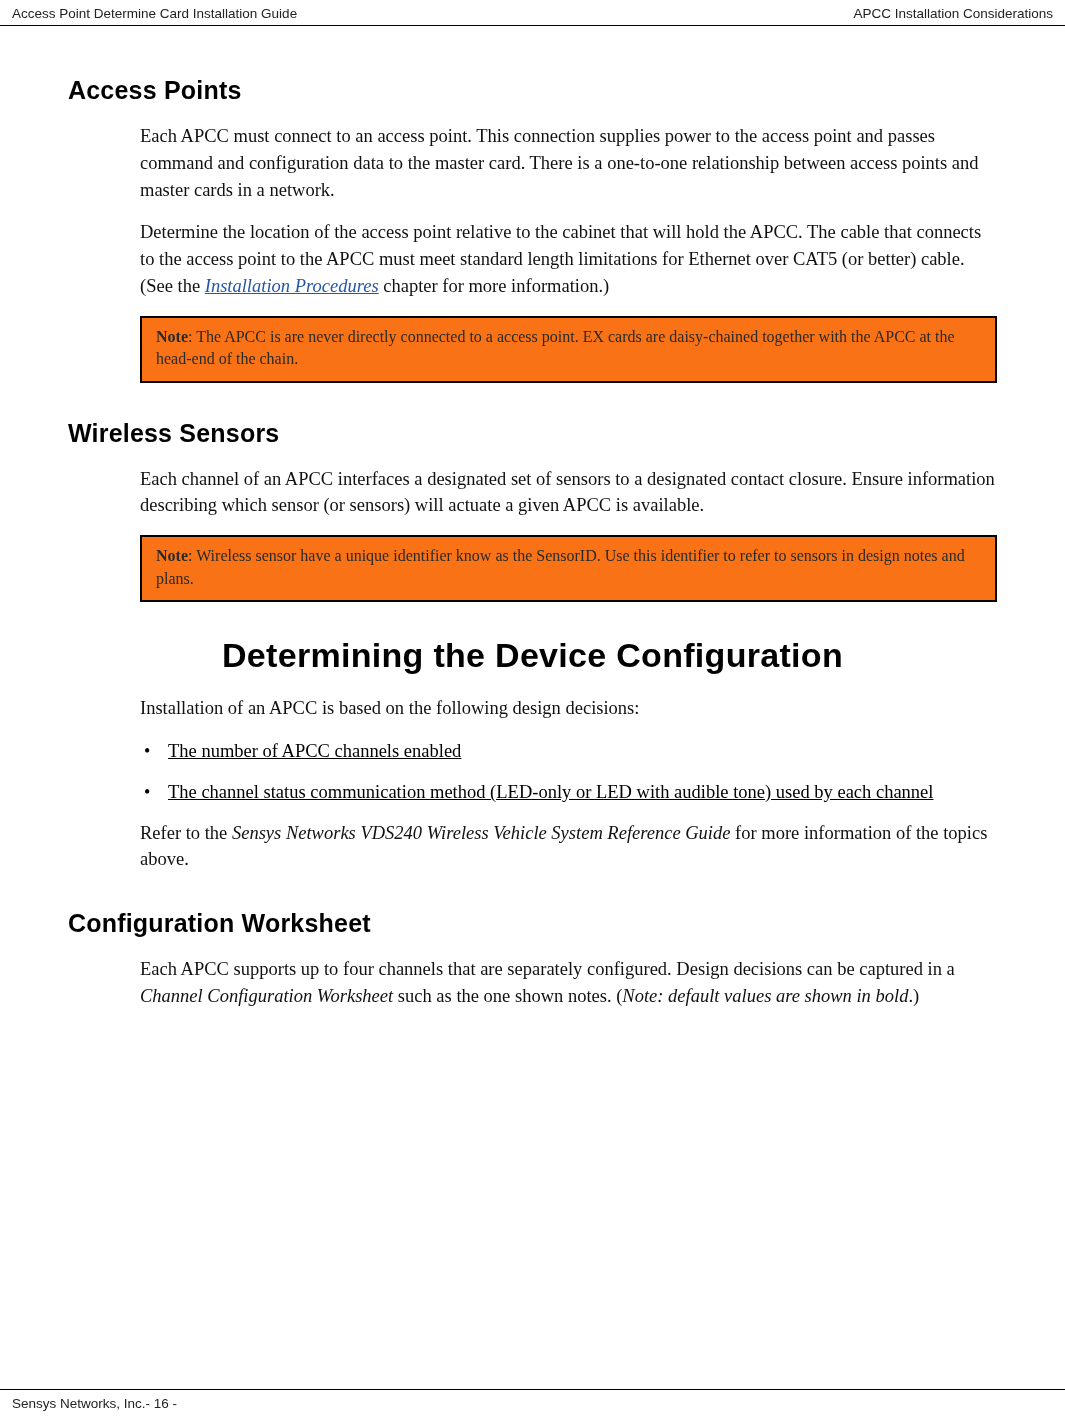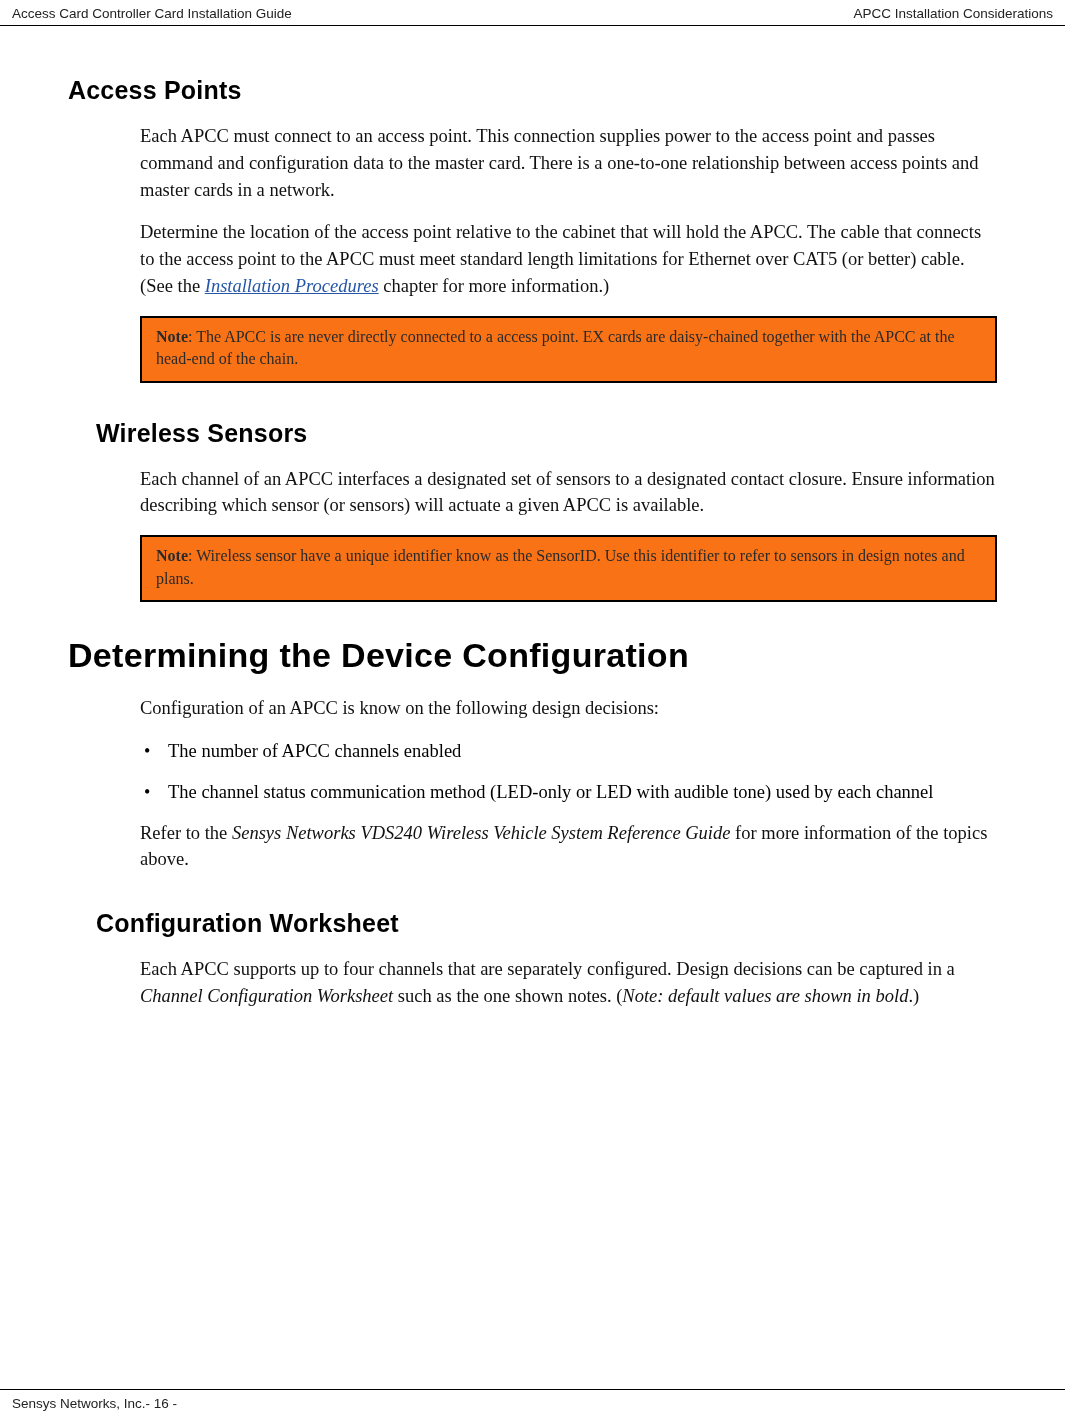--- a/index.html
+++ b/index.html
@@ -41,20 +41,21 @@
     font-size: 25px;
     margin-bottom: 18px;
     letter-spacing: 0.2px;
   }
   .h1 {
     font-family: "Trebuchet MS", Arial, sans-serif;
     font-weight: bold;
     font-size: 34px;
     margin: 34px 0 20px 0;
     letter-spacing: 0.3px;
+    text-align: center;
   }
   .body-block {
     margin-left: 72px;
   }
   .para {
     font-size: 18.5px;
     line-height: 1.45;
     margin-bottom: 16px;
     color: #111;
   }
@@ -74,35 +75,36 @@
     list-style: none;
     margin: 0 0 14px 0;
     padding: 0;
   }
   ul.bullets li {
     position: relative;
     padding-left: 28px;
     font-size: 18.5px;
     line-height: 1.45;
     margin-bottom: 14px;
+    text-decoration: underline;
   }
   ul.bullets li::before {
     content: "•";
     position: absolute;
     left: 4px;
     top: 0;
     font-size: 18px;
   }
-  .section-gap { margin-top: 36px; margin-left: 28px; }
+  .section-gap { margin-top: 36px; }
 </style>
 </head>
 <body>
 
 <div class="page-header">
-  <span>Access Card Controller Card Installation Guide</span>
+  <span>Access Point Determine Card Installation Guide</span>
   <span>APCC Installation Considerations</span>
 </div>
 
 <div class="content">
 
   <div class="h2">Access Points</div>
   <div class="body-block">
     <p class="para">Each APCC must connect to an access point. This connection supplies power to the access point and passes command and configuration data to the master card. There is a one-to-one relationship between access points and master cards in a network.</p>
     <p class="para">
       <span>Determine the location of the access point relative to the cabinet that will hold the APCC. The cable that connects to the access point to the APCC must meet standard length limitations for Ethernet over CAT5 (or better) cable. (See the </span><a class="link" href="#">Installation Procedures</a><span> chapter for more information.)</span>
@@ -115,21 +117,21 @@
   <div class="h2 section-gap">Wireless Sensors</div>
   <div class="body-block">
     <p class="para">Each channel of an APCC interfaces a designated set of sensors to a designated contact closure. Ensure information describing which sensor (or sensors) will actuate a given APCC is available.</p>
     <div class="note-box">
       <span class="note-label">Note</span><span>: Wireless sensor have a unique identifier know as the SensorID. Use this identifier to refer to sensors in design notes and plans.</span>
     </div>
   </div>
 
   <div class="h1">Determining the Device Configuration</div>
   <div class="body-block">
-    <p class="para">Configuration of an APCC is know on the following design decisions:</p>
+    <p class="para">Installation of an APCC is based on the following design decisions:</p>
     <ul class="bullets">
       <li>The number of APCC channels enabled</li>
       <li>The channel status communication method (LED-only or LED with audible tone) used by each channel</li>
     </ul>
     <p class="para">
       <span>Refer to the </span><span class="italic">Sensys Networks VDS240 Wireless Vehicle System Reference Guide</span><span> for more information of the topics above.</span>
     </p>
   </div>
 
   <div class="h2 section-gap">Configuration Worksheet</div>

